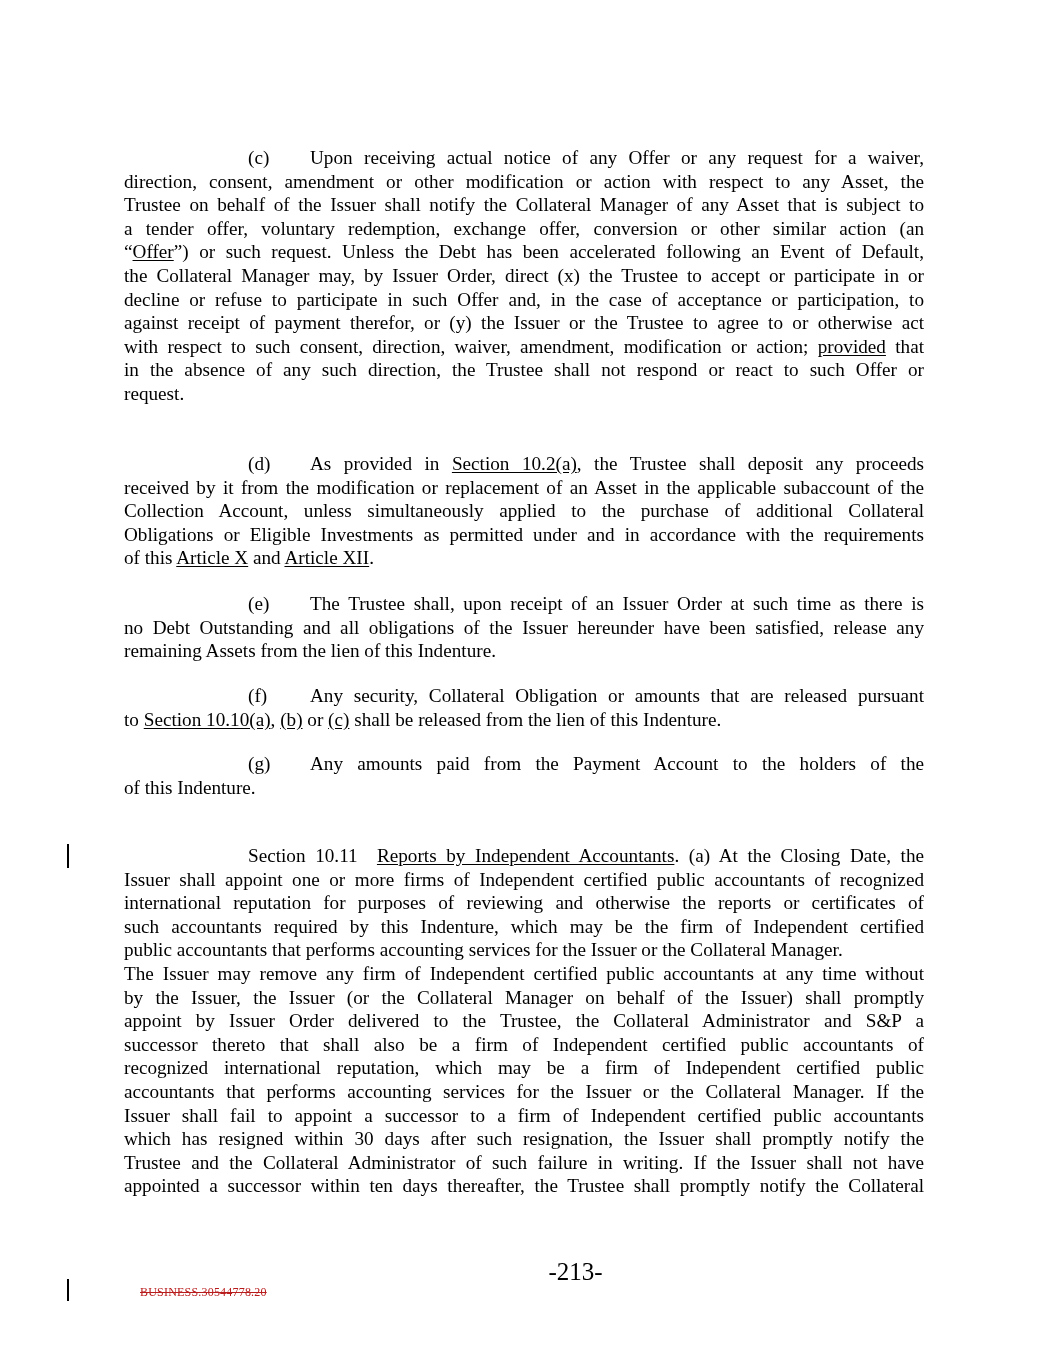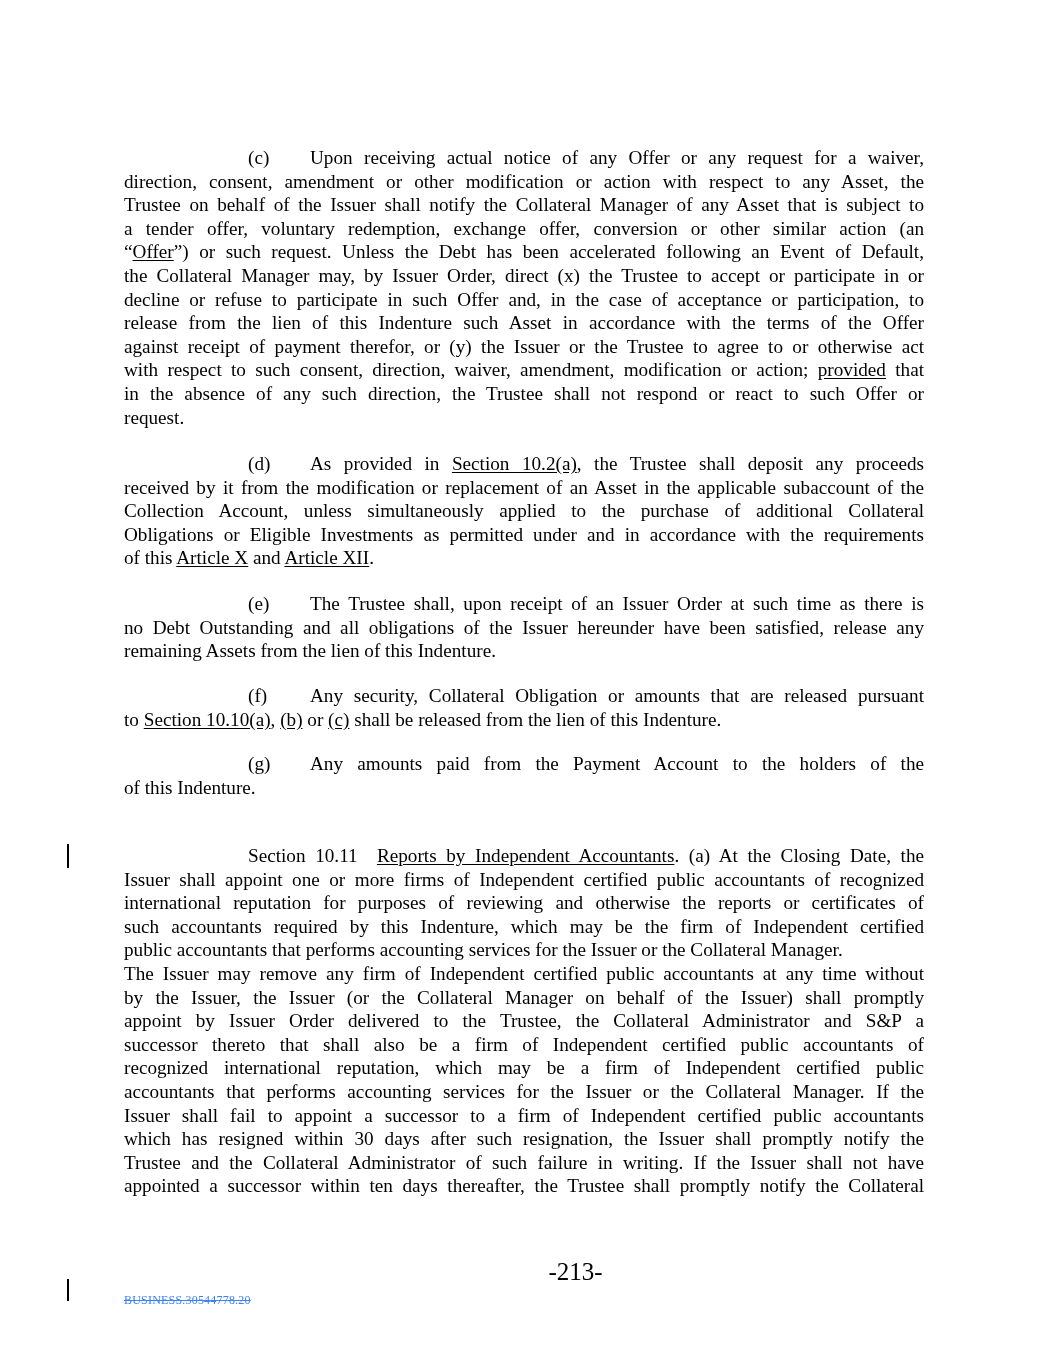--- a/index.html
+++ b/index.html
@@ -14,38 +14,37 @@
     display: block; height: 23.6px; line-height: 23.6px; white-space: nowrap;
     text-align: justify; text-align-last: justify; overflow: hidden;
   }
   .line.last { text-align-last: left; }
   .line.indent { padding-left: 124px; }
   .marker { display: inline-block; width: 62px; }
   u, .u { text-decoration: underline; text-underline-offset: 2px; }
   .change-bar { position: absolute; left: 67px; width: 2px; background: #000; }
   .page-number { position: absolute; left: 0; width: 1055px; top: 1258px; text-align: center; font-size: 25px; padding-left: 48px; }
   .footer-id {
-    position: absolute; left: 124px; top: 1285px; font-size: 12px;
-    color: #3b82f6; text-decoration: line-through; letter-spacing: 0.2px; margin-top: 8px;
+    position: absolute; left: 140px; top: 1285px; font-size: 12px;
+    color: #b91c1c; text-decoration: line-through; letter-spacing: 0.2px;
   }
 </style>
 </head>
 <body>
 
 <div class="page">
 
   <div class="para" style="top:146px;">
     <span class="line indent"><span class="marker">(c)</span><span>Upon receiving actual notice of any Offer or any request for a waiver,</span></span>
     <span class="line">direction, consent, amendment or other modification or action with respect to any Asset, the</span>
     <span class="line">Trustee on behalf of the Issuer shall notify the Collateral Manager of any Asset that is subject to</span>
     <span class="line">a tender offer, voluntary redemption, exchange offer, conversion or other similar action (an</span>
     <span class="line"><span>“</span><u>Offer</u><span>”) or such request.  Unless the Debt has been accelerated following an Event of Default,</span></span>
     <span class="line">the Collateral Manager may, by Issuer Order, direct (x) the Trustee to accept or participate in or</span>
     <span class="line">decline or refuse to participate in such Offer and, in the case of acceptance or participation, to</span>
-    <span class="line">release from the lien of this Indenture such Asset in accordance with the terms of the Offer</span>
     <span class="line">against receipt of payment therefor, or (y) the Issuer or the Trustee to agree to or otherwise act</span>
     <span class="line"><span>with respect to such consent, direction, waiver, amendment, modification or action; </span><u>provided</u><span> that</span></span>
     <span class="line">in the absence of any such direction, the Trustee shall not respond or react to such Offer or</span>
     <span class="line last">request.</span>
   </div>
 
   <div class="para" style="top:452px;">
     <span class="line indent"><span class="marker">(d)</span><span>As provided in </span><u>Section 10.2(a)</u><span>, the Trustee shall deposit any proceeds</span></span>
     <span class="line">received by it from the modification or replacement of an Asset in the applicable subaccount of the</span>
     <span class="line">Collection Account, unless simultaneously applied to the purchase of additional Collateral</span>

